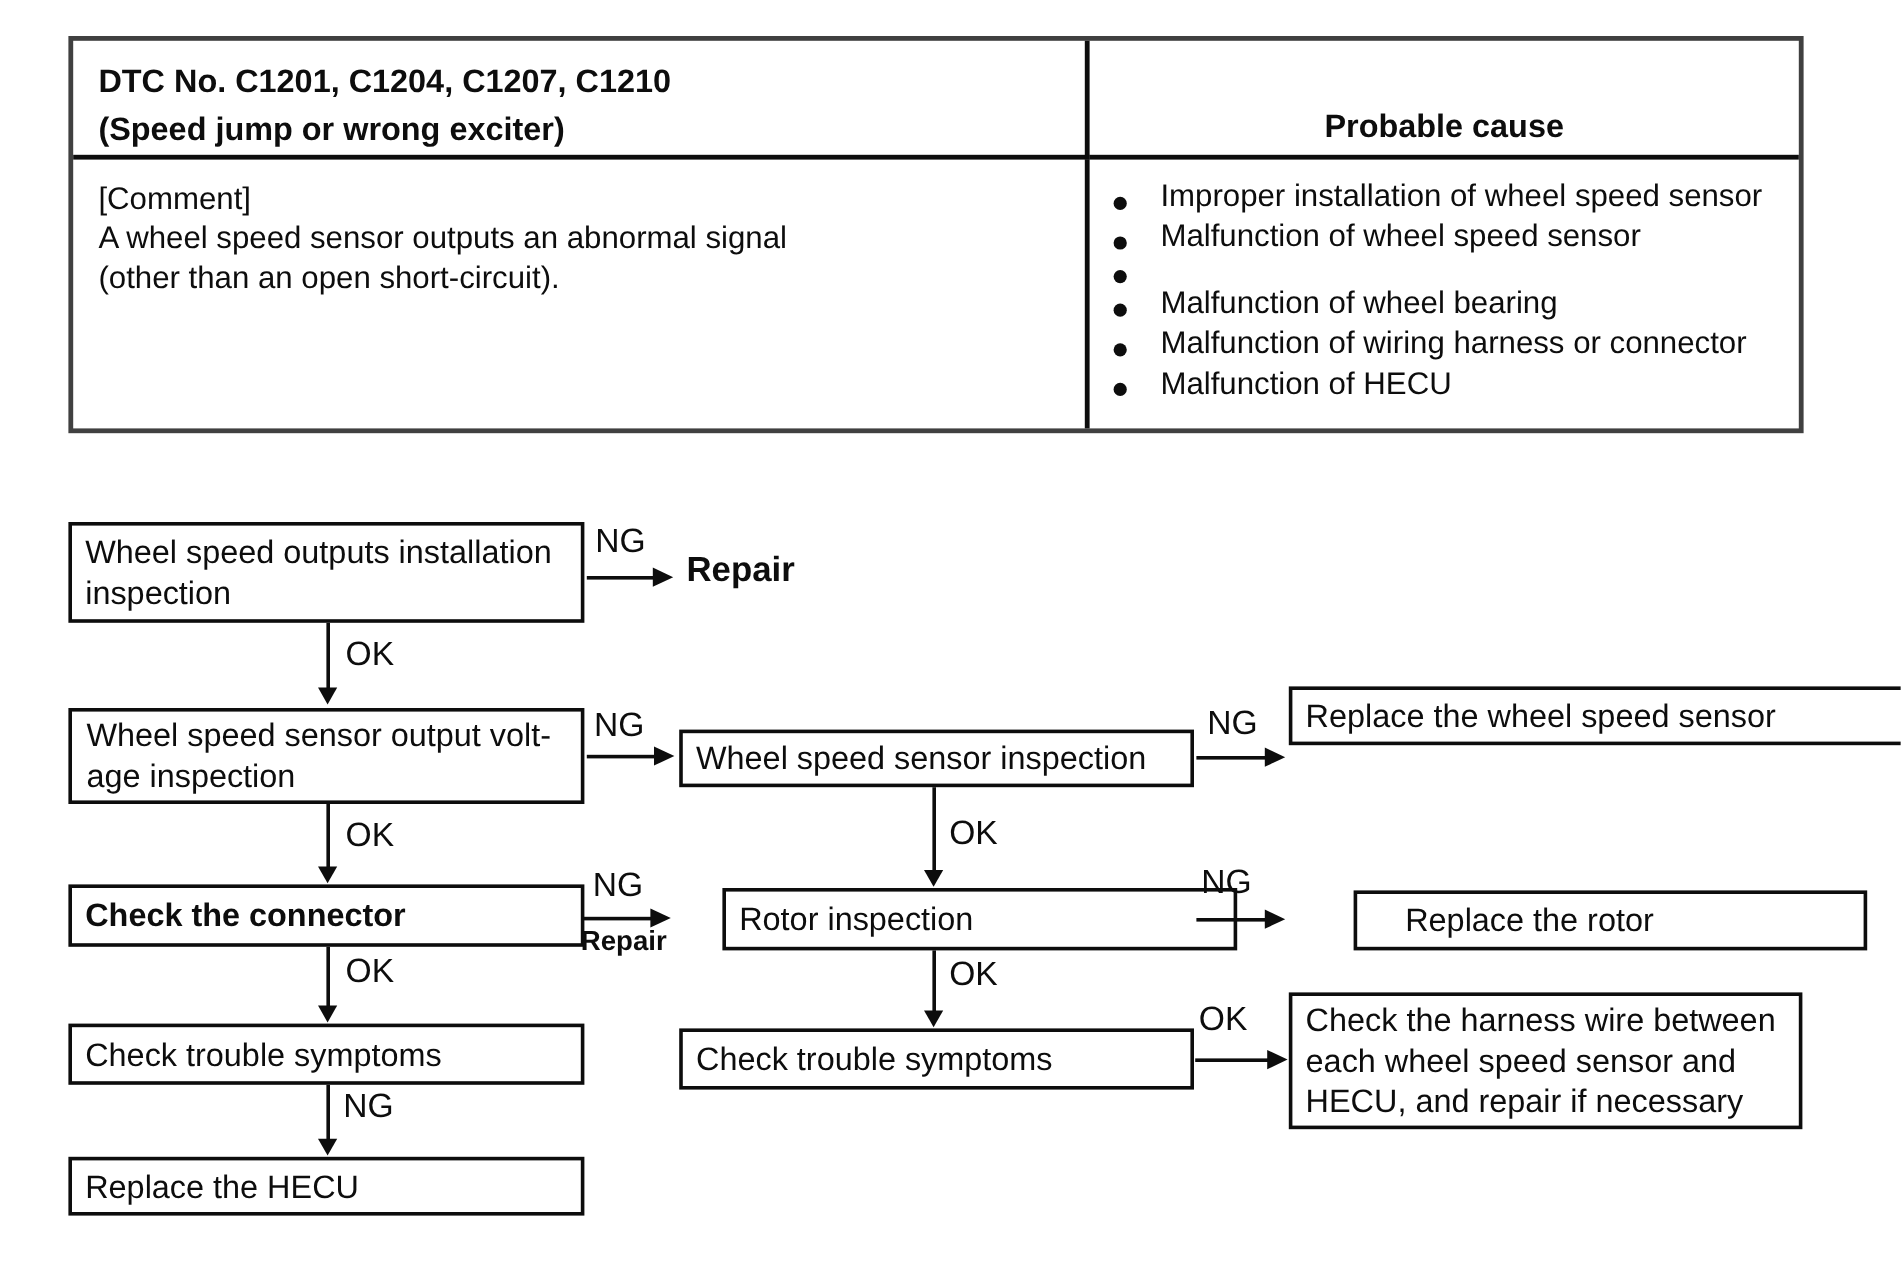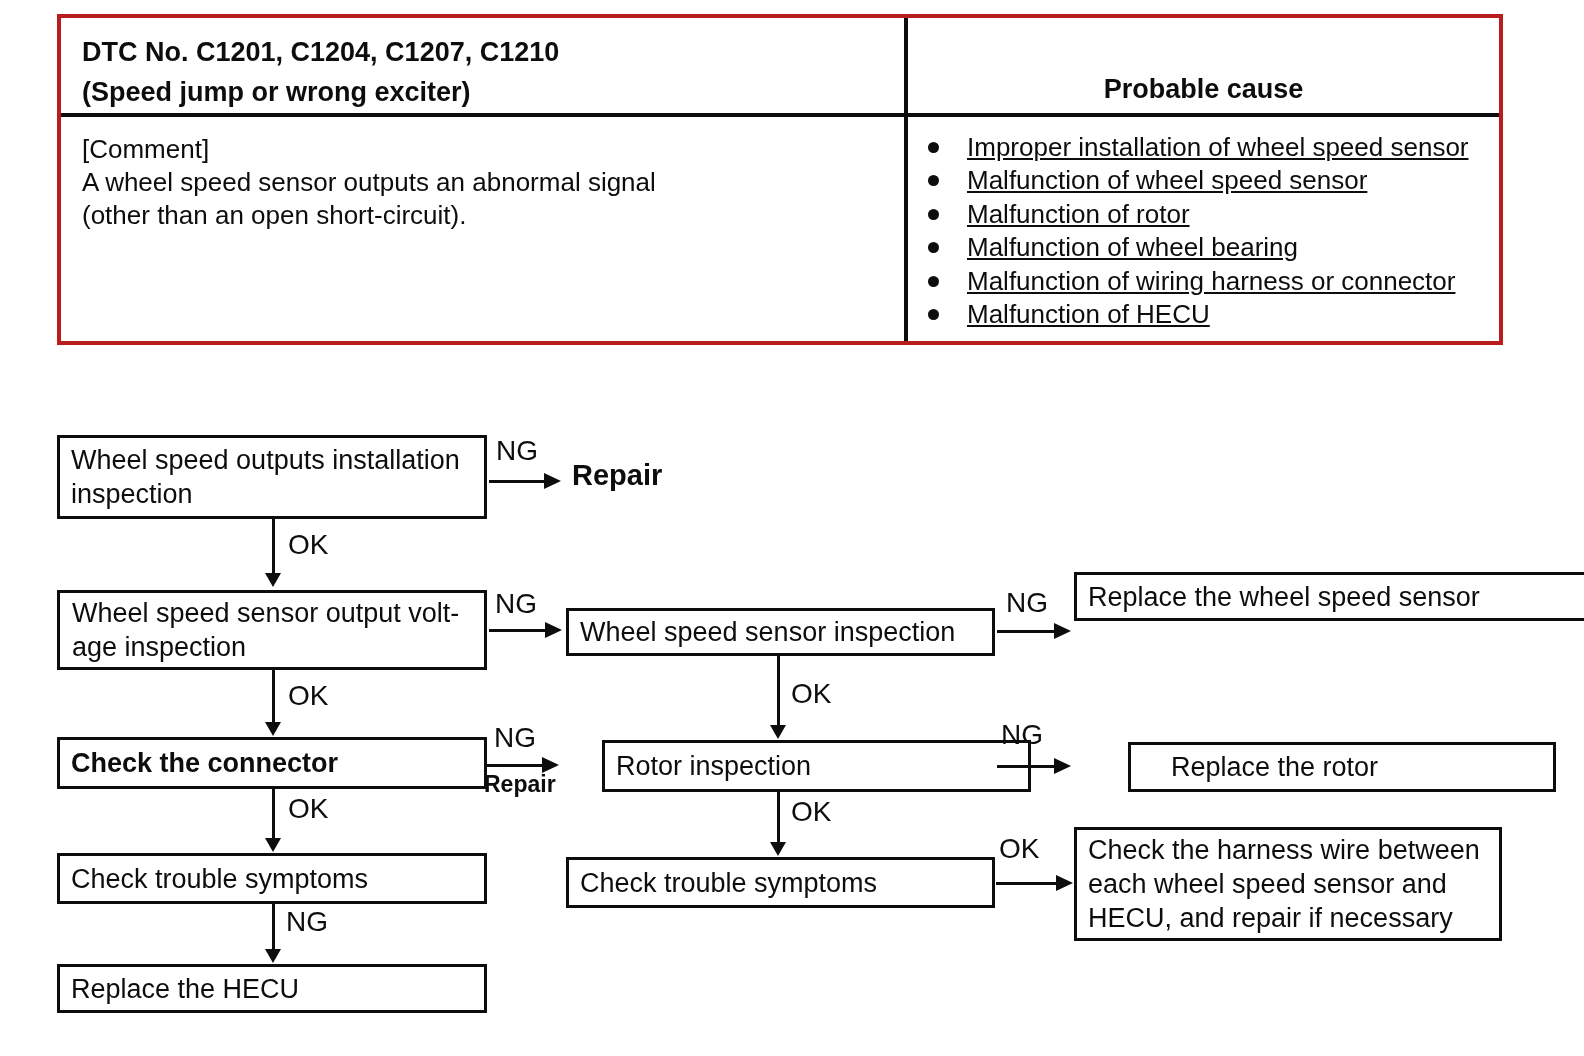--- a/index.html
+++ b/index.html
@@ -4,42 +4,42 @@
 <style>
   html,body { margin:0; padding:0; background:#ffffff; }
   .page {
     position:relative; width:1584px; height:1056px; background:#ffffff;
     color:#0d0d0d; font-family:"Liberation Sans", sans-serif;
     overflow:hidden;
   }
 
   
   .dtc-table {
-    position:absolute; left:57px; top:14px; width:1446px; height:331px;
-    box-sizing:border-box; border:4px solid #b91c1c;
+    position:absolute; left:57px; top:30px; width:1446px; height:331px;
+    box-sizing:border-box; border:4px solid #404040;
     display:grid; grid-template-columns:847px 1fr; grid-template-rows:99px 1fr;
   }
   .cell { box-sizing:border-box; }
   .th-left {
     border-right:4px solid #0d0d0d; border-bottom:4px solid #0d0d0d;
     padding:14px 18px 0 21px; font-weight:bold; font-size:27px; line-height:40px;
   }
   .th-right {
     border-bottom:4px solid #0d0d0d;
     display:flex; align-items:center; justify-content:center;
     font-weight:bold; font-size:27px;margin-top:48px;
   }
   .td-left {
     border-right:4px solid #0d0d0d;
     padding:16px 20px 0 21px; font-size:26px; line-height:33px;
     white-space:pre-line;
   }
   .td-right { padding:14px 6px 0 20px; }
   .cause-list { list-style:none; margin:0; padding:0; font-size:26px; line-height:33.4px; }
-  .cause-list li { display:flex; align-items:flex-start;text-decoration:underline; }
+  .cause-list li { display:flex; align-items:center; }
   .dot { width:11px; height:11px; border-radius:50%; background:#0d0d0d; margin:11px 28px 0 0; flex:none; }
 
   
   .fbox {
     position:absolute; box-sizing:border-box; border:3px solid #0d0d0d;
     display:flex; align-items:center;
     padding:2px 8px 2px 11px; font-size:27px; line-height:34px;
     white-space:pre-line; background:#fff;
   }
   .fbox.bold { font-weight:bold; }
@@ -78,21 +78,20 @@
         <li>
             <span class="dot"></span>
             <span>Improper installation of wheel speed sensor</span>
           </li>
         <li>
             <span class="dot"></span>
             <span>Malfunction of wheel speed sensor</span>
           </li>
         <li>
             <span class="dot"></span>
-            <span>Malfunction of rotor</span>
           </li>
         <li>
             <span class="dot"></span>
             <span>Malfunction of wheel bearing</span>
           </li>
         <li>
             <span class="dot"></span>
             <span>Malfunction of wiring harness or connector</span>
           </li>
         <li>

